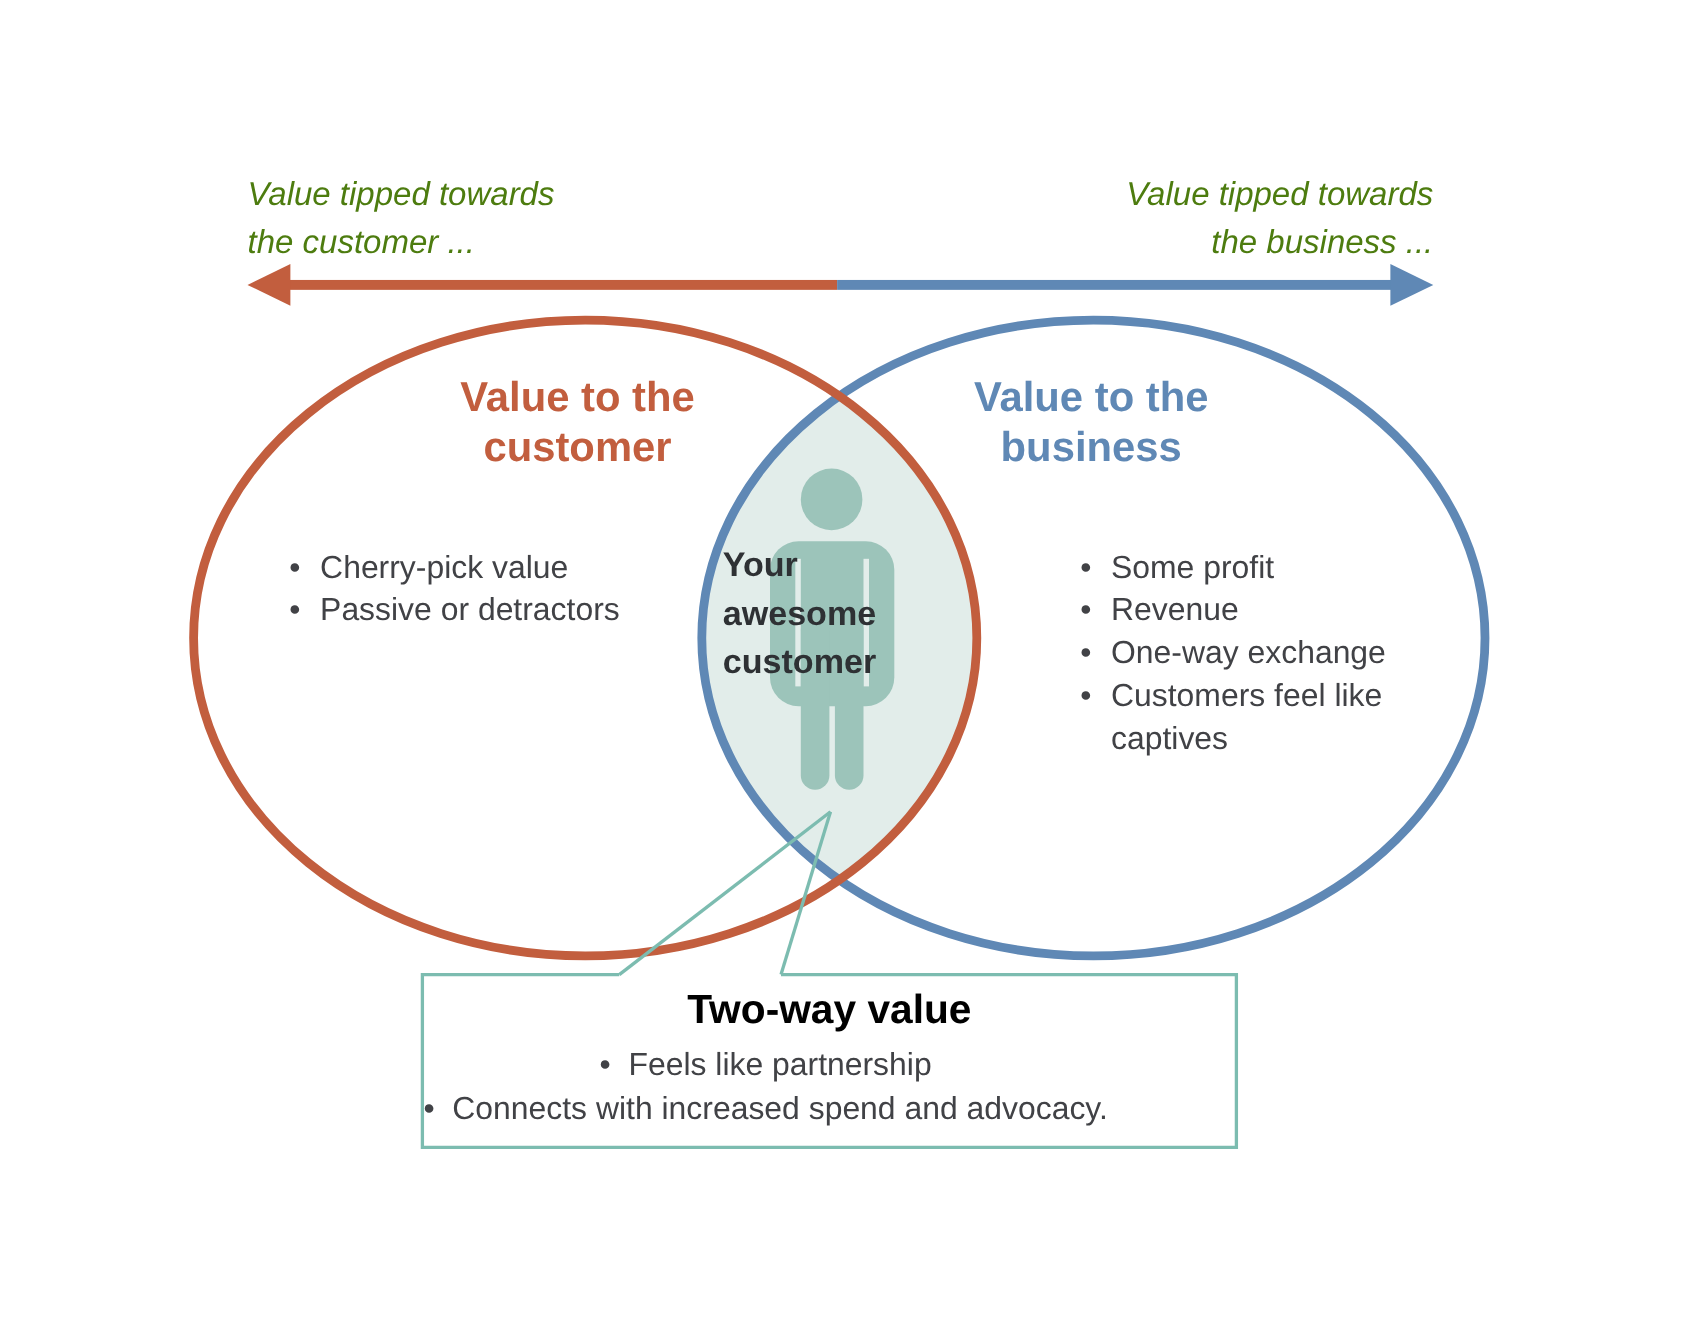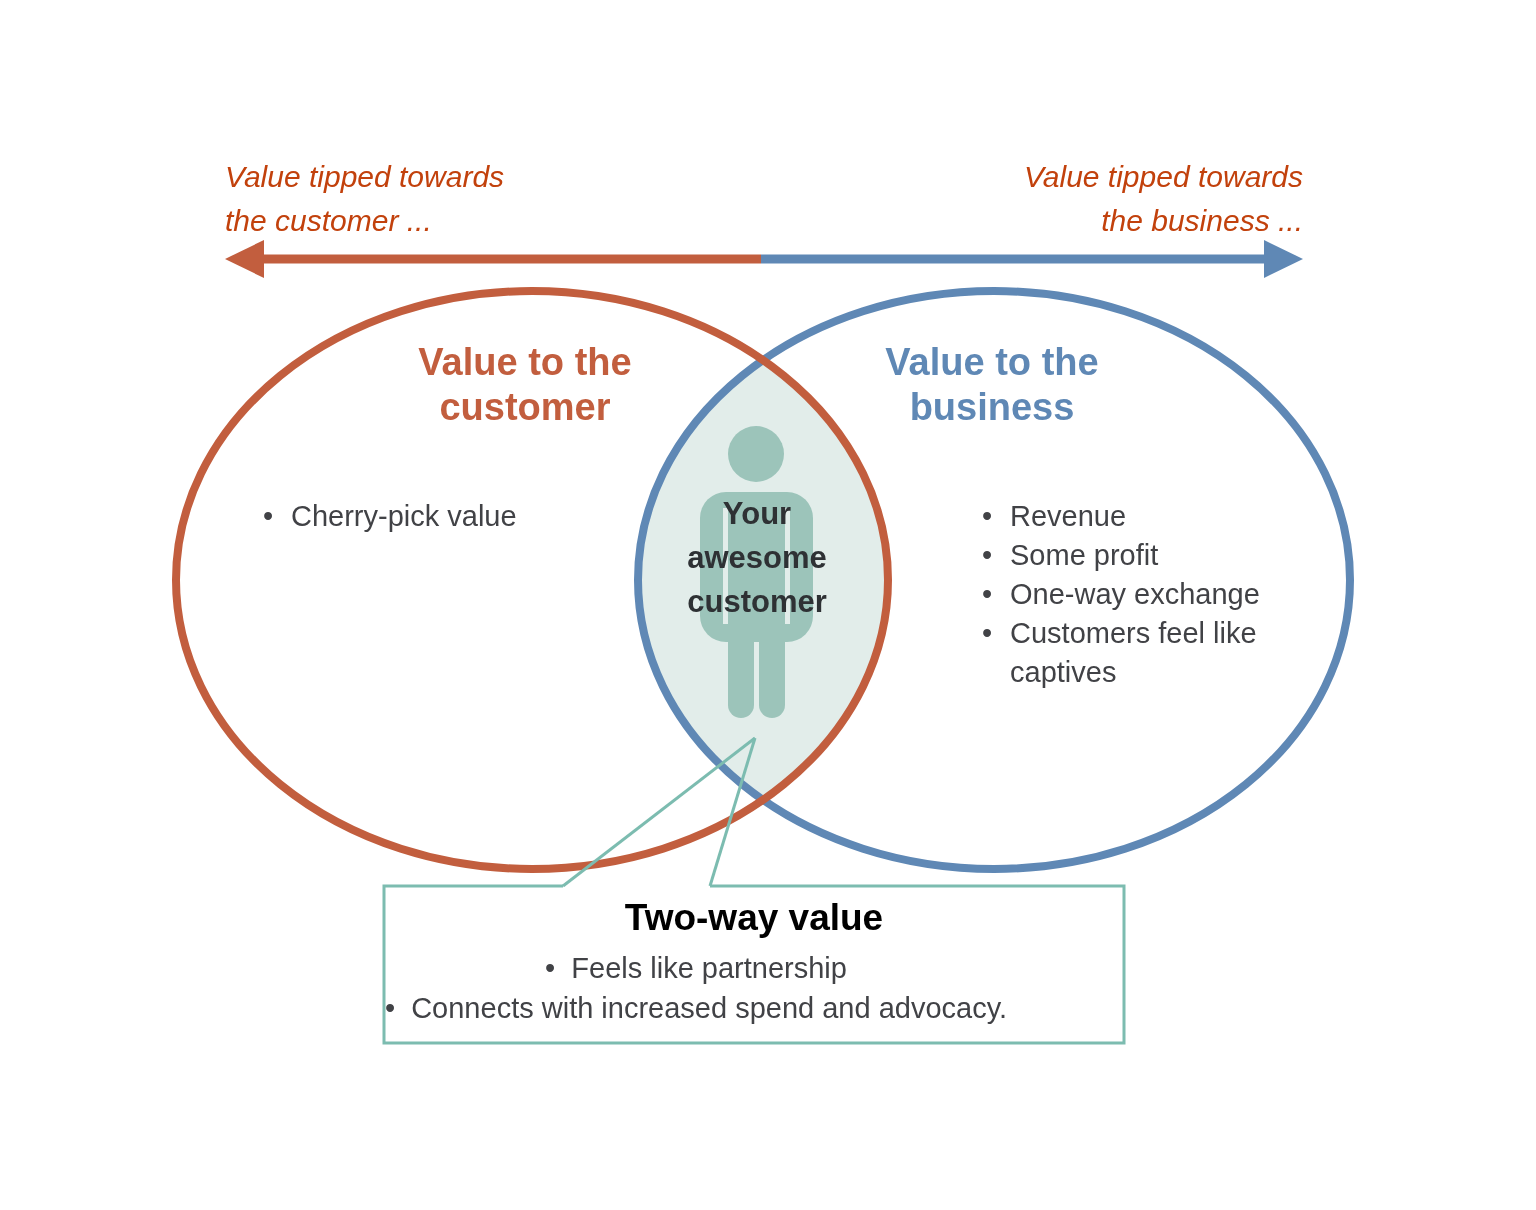--- a/index.html
+++ b/index.html
@@ -23,21 +23,21 @@
     height: 1210px;
   }
   .txt { position: absolute; }
 
   
   .axis-label {
     top: 155px;
     font-size: 30px;
     font-style: italic;
     line-height: 44px;
-    color: #c2410c;
+    color: #4d7c0f;
   }
   .axis-label.left  { left: 225px;  text-align: left; }
   .axis-label.right { right: 233px; text-align: right; }
 
   
   .circle-title {
     top: 340px;
     width: 390px;
     text-align: center;
     font-size: 38px;
@@ -67,21 +67,20 @@
     top: 0;
   }
   .customer-list { left: 243px; top: 479px; width: 360px; }
   .business-list { left: 962px; top: 479px; width: 320px; }
 
   
   .overlap-label {
     left: 657px;
     top: 492px;
     width: 200px;
-    text-align: center;
     font-size: 31px;
     font-weight: bold;
     line-height: 44px;
     color: #2e3134;
   }
 
   
   .box-title {
     left: 384px;
     top: 897px;
@@ -162,24 +161,25 @@
     <div>Value to the</div>
     <div>customer</div>
   </div>
   <div class="txt circle-title business">
     <div>Value to the</div>
     <div>business</div>
   </div>
 
   <ul class="txt vlist customer-list">
     <li>Cherry-pick value</li>
+    <li>Passive or detractors</li>
   </ul>
   <ul class="txt vlist business-list">
+    <li>Some profit</li>
     <li>Revenue</li>
-    <li>Some profit</li>
     <li>One-way exchange</li>
     <li>Customers feel like captives</li>
   </ul>
 
   <div class="txt overlap-label">
     <div>Your</div>
     <div>awesome</div>
     <div>customer</div>
   </div>
 

